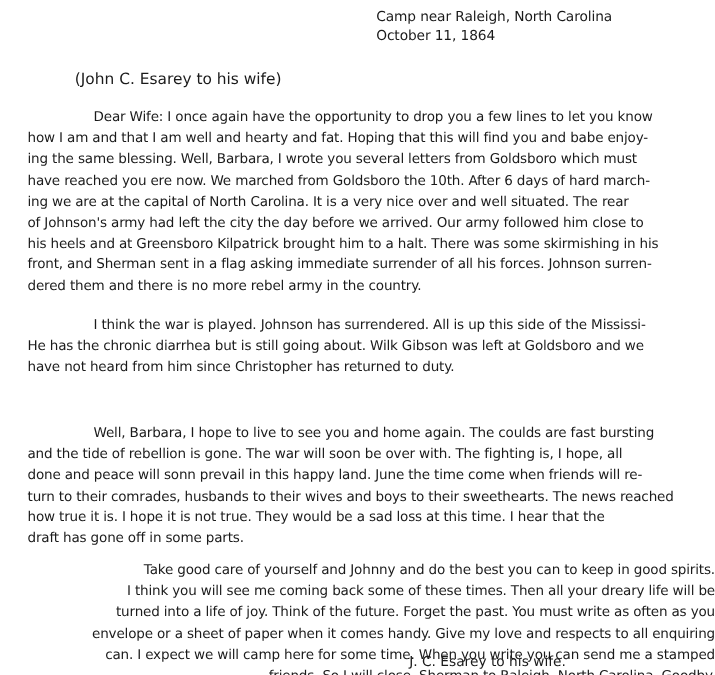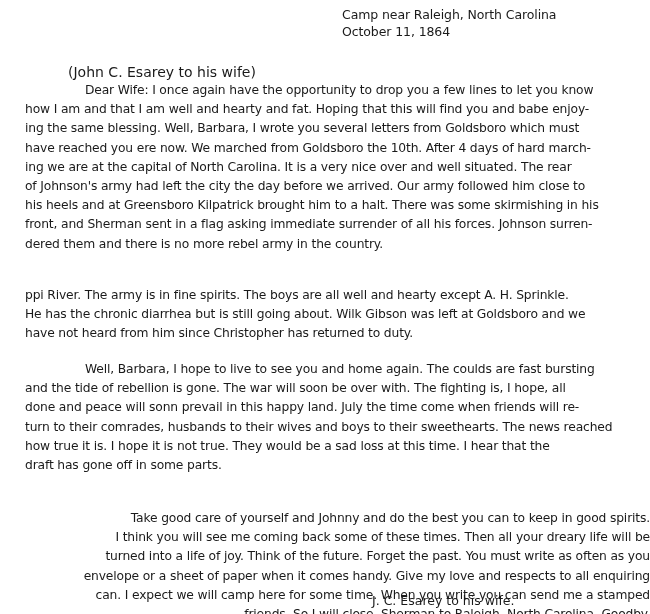--- a/index.html
+++ b/index.html
@@ -45,23 +45,23 @@
       line-height: 19.2px;
       letter-spacing: -0.15px;
     }
     .para .line {
       display: block;
       white-space: nowrap;
     }
     .para .line.first {
       padding-left: 60px;
     }
-    #p1 { top: 81px; }
+    #p1 { top: 97px; }
     #p2 { top: 286px; }
-    #p3 { top: 360px; }
+    #p3 { top: 384px; }
     #p4 { top: 509px; text-align: right; }
     .signature {
       position: absolute;
       left: 340px;
       top: 592px;
       font-size: 12.5px;
       line-height: 17px;
       white-space: nowrap;
       margin-left: 32px;
     }
@@ -75,38 +75,38 @@
     <div>Camp near Raleigh, North Carolina</div>
     <div>October 11, 1864</div>
   </div>
 
   <div class="salutation-note">(John C. Esarey to his wife)</div>
 
   <div class="para" id="p1">
     <span class="line first">Dear Wife:  I once again have the opportunity to drop you a few lines to let you know</span>
     <span class="line">how I am and that I am well and hearty and fat.  Hoping that this will find you and babe enjoy-</span>
     <span class="line">ing the same blessing.  Well, Barbara, I wrote you several letters from Goldsboro which must</span>
-    <span class="line">have reached you ere now.  We marched from Goldsboro the 10th.  After 4 days of hard march-</span>
+    <span class="line">have reached you ere now.  We marched from Goldsboro the 10th.  After 6 days of hard march-</span>
     <span class="line">ing we are at the capital of North Carolina.  It is a very nice over and well situated.  The rear</span>
     <span class="line">of Johnson's army had left the city the day before we arrived.  Our army followed him close to</span>
     <span class="line">his heels and at Greensboro Kilpatrick brought him to a halt.  There was some skirmishing in his</span>
     <span class="line">front, and Sherman sent in a flag asking immediate surrender of all his forces.  Johnson surren-</span>
     <span class="line">dered them and there is no more rebel army in the country.</span>
   </div>
 
   <div class="para" id="p2">
-    <span class="line">ppi River.  The army is in fine spirits.  The boys are all well and hearty except A. H. Sprinkle.</span>
+    <span class="line first">I think the war is played.  Johnson has surrendered.  All is up this side of the Mississi-</span>
     <span class="line">He has the chronic diarrhea but is still going about.  Wilk Gibson was left at Goldsboro and we</span>
     <span class="line">have not heard from him since Christopher has returned to duty.</span>
   </div>
 
   <div class="para" id="p3">
     <span class="line first">Well, Barbara, I hope to live to see you and home again.  The coulds are fast bursting</span>
     <span class="line">and the tide of rebellion is gone.  The war will soon be over with.  The fighting is, I hope, all</span>
-    <span class="line">done and peace will sonn prevail in this happy land.  July the time come when friends will re-</span>
+    <span class="line">done and peace will sonn prevail in this happy land.  June the time come when friends will re-</span>
     <span class="line">turn to their comrades, husbands to their wives and boys to their sweethearts.  The news reached</span>
     <span class="line">how true it is.  I hope it is not true.  They would be a sad loss at this time.  I hear that the</span>
     <span class="line">draft has gone off in some parts.</span>
   </div>
 
   <div class="para" id="p4">
     <span class="line first">Take good care of yourself and Johnny and do the best you can to keep in good spirits.</span>
     <span class="line">I think you will see me coming back some of these times.  Then all your dreary life will be</span>
     <span class="line">turned into a life of joy.  Think of the future.  Forget the past.  You must write as often as you</span>
     <span class="line">envelope or a sheet of paper when it comes handy.  Give my love and respects to all enquiring</span>

